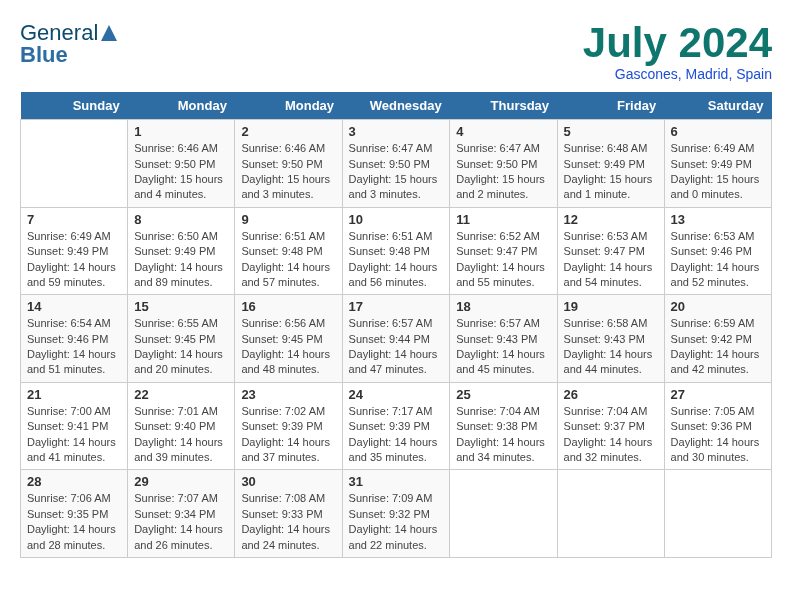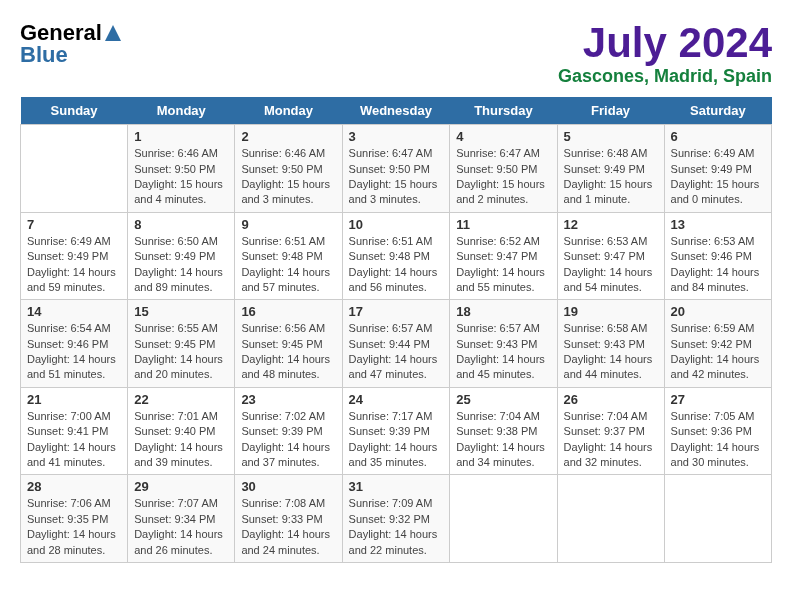--- a/index.html
+++ b/index.html
@@ -20,37 +20,37 @@
       display: flex;
       flex-direction: column;
       align-items: flex-start;
     }
     .title-block {
       text-align: right;
     }
     .title-block h1 {
       font-size: 42px;
       font-weight: bold;
-      color: #4c1d95;
+      color: #0f766e;
       line-height: 1.1;
     }
     .title-block h2 {
-      font-size: 18px;
-      font-weight: bold;
-      color: #15803d;
+      font-size: 14px;
+      font-weight: normal;
+      color: #1d4ed8;
     }
     table {
       width: 100%;
       border-collapse: collapse;
       font-size: 11px;
     }
     thead tr th {
       background-color: #2e6da4;
       color: #fff;
-      text-align: center;
+      text-align: right;
       padding: 6px 8px;
       font-size: 13px;
       font-weight: bold;
     }
     tbody tr td {
       border: 1px solid #ccc;
       vertical-align: top;
       padding: 4px 6px;
       width: 108px;
       min-height: 80px;
@@ -75,21 +75,21 @@
     .empty-cell {
       background: #fff !important;
     }
   </style>
 </head>
 <body>
 
 <div class="header">
   <div class="logo">
     <div style="display:flex;align-items:center;">
-      <span style="font-size:22px;font-weight:bold;color:#000000;">General</span>
+      <span style="font-size:22px;font-weight:normal;color:#0c4a6e;">General</span>
       <svg width="20" height="20" viewBox="0 0 20 20" style="margin:0 1px;">
         <polygon points="10,2 18,18 2,18" fill="#2e6da4"></polygon>
       </svg>
     </div>
     <span style="font-size:22px;font-weight:bold;color:#2e6da4;margin-top:-4px;">Blue</span>
   </div>
   <div class="title-block">
     <h1>July 2024</h1>
     <h2>Gascones, Madrid, Spain</h2>
   </div>
@@ -155,21 +155,21 @@
         <td>
           <span class="day-number">11</span>
           <div class="day-info"><span>Sunrise: 6:52 AM</span><br><span>Sunset: 9:47 PM</span><br><span>Daylight: 14 hours</span><br><span>and 55 minutes.</span></div>
         </td>
         <td>
           <span class="day-number">12</span>
           <div class="day-info"><span>Sunrise: 6:53 AM</span><br><span>Sunset: 9:47 PM</span><br><span>Daylight: 14 hours</span><br><span>and 54 minutes.</span></div>
         </td>
         <td>
           <span class="day-number">13</span>
-          <div class="day-info"><span>Sunrise: 6:53 AM</span><br><span>Sunset: 9:46 PM</span><br><span>Daylight: 14 hours</span><br><span>and 84 minutes.</span></div>
+          <div class="day-info"><span>Sunrise: 6:53 AM</span><br><span>Sunset: 9:46 PM</span><br><span>Daylight: 14 hours</span><br><span>and 52 minutes.</span></div>
         </td>
       </tr>
       <tr>
         <td>
           <span class="day-number">14</span>
           <div class="day-info"><span>Sunrise: 6:54 AM</span><br><span>Sunset: 9:46 PM</span><br><span>Daylight: 14 hours</span><br><span>and 51 minutes.</span></div>
         </td>
         <td>
           <span class="day-number">15</span>
           <div class="day-info"><span>Sunrise: 6:55 AM</span><br><span>Sunset: 9:45 PM</span><br><span>Daylight: 14 hours</span><br><span>and 20 minutes.</span></div>

